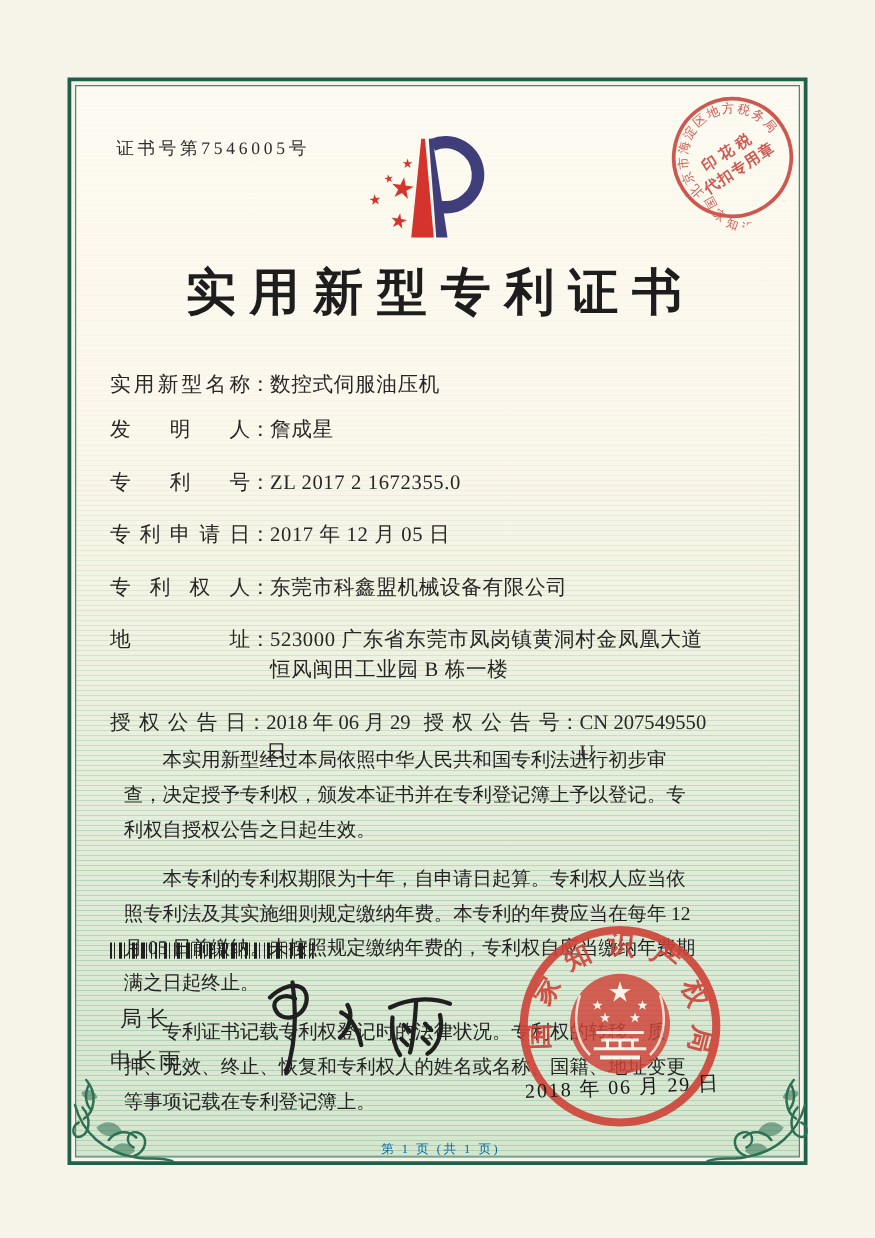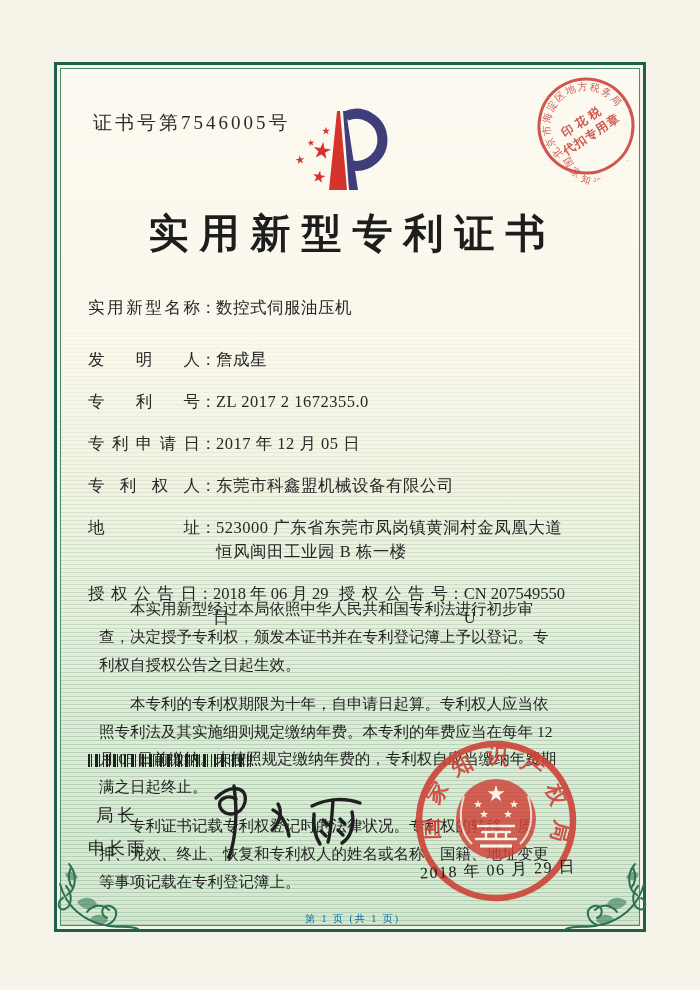--- a/index.html
+++ b/index.html
@@ -10,27 +10,27 @@
   .frame{position:absolute;left:54px;top:62px;width:592px;height:870px;
          border:3px solid var(--frame-green,#20604b);box-sizing:border-box;}
   .frame-inner{position:absolute;inset:3px;border:1px solid var(--frame-green-light,#4a8a6d);
          background:
            linear-gradient(180deg, rgba(253,250,241,.96) 0%, rgba(252,248,237,.9) 30%,
                            rgba(244,244,228,.55) 48%, rgba(233,240,220,.22) 62%, rgba(222,235,214,0) 78%),
            repeating-linear-gradient(0deg, rgba(120,172,134,.38) 0 1px, rgba(255,255,255,0) 1px 4px),
            linear-gradient(180deg,#fbf7ec 0%,#f2f2e3 45%,#dfebd8 75%,#d5e6cf 100%);}
   .content{position:absolute;inset:0;}
   .abs{position:absolute;}
-  .cert-no{left:93px;top:110px;font-size:19px;letter-spacing:3px;color:#2b2b2b;}
+  .cert-no{left:93px;top:110px;font-size:14px;letter-spacing:3px;color:#2b2b2b;}
   .logo{left:292px;top:102px;}
   .title{left:55px;top:206px;width:595px;margin:0;text-align:center;
          font-size:40px;font-weight:bold;letter-spacing:11px;color:#1d1d1d;}
   .fields{left:88px;top:296px;width:484px;font-size:16.5px;}
   .frow{display:flex;align-items:flex-start;line-height:24px;margin-bottom:18px;}
-  .frow.gap-big{margin-bottom:28px;}
+  .frow.gap-big{margin-bottom:12px;}
   .frow.addr{}
   .lbl{display:inline-block;width:112px;text-align:justify;text-align-last:justify;white-space:nowrap;}
   .colon{width:16px;}
   .val{flex:1;letter-spacing:.5px;}
   .addr .val{max-width:402px;}
   .grant-row{display:flex;justify-content:space-between;line-height:24px;margin-top:2px;}
   .gpair{display:flex;}
   .gpair .lbl2{display:inline-block;width:118px;text-align:justify;text-align-last:justify;white-space:nowrap;}
   .paras{left:88px;top:584px;width:486px;font-size:15.5px;line-height:1.8;color:#242424;}
   .paras p{margin:11px;text-indent:2em;}

